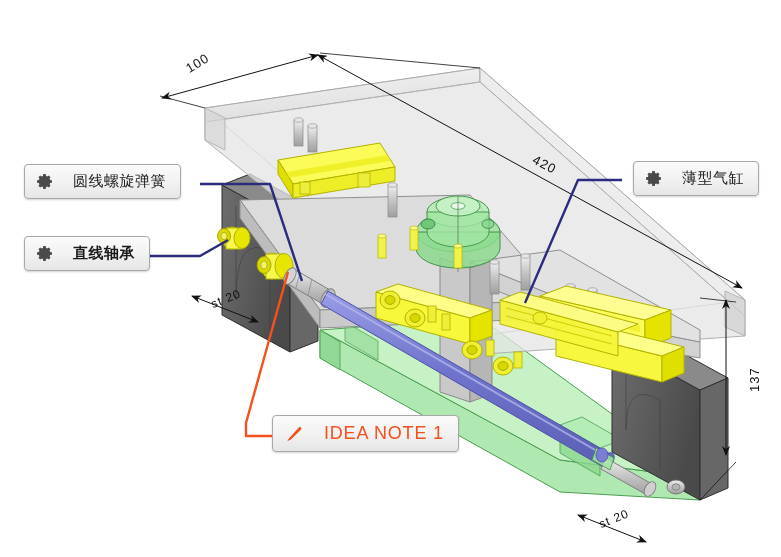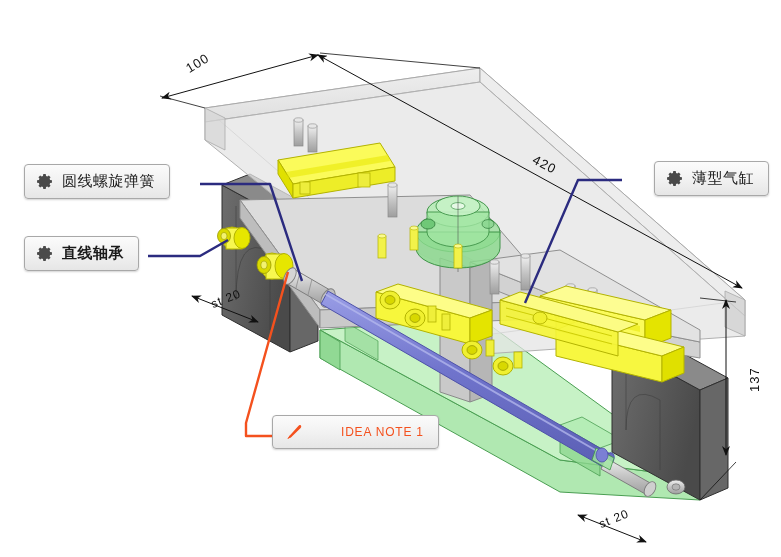--- a/index.html
+++ b/index.html
@@ -20,49 +20,48 @@
   #cad-svg {
     position: absolute;
     left: 0; top: 0;
     width: 781px;
     height: 557px;
   }
   .callout {
     position: absolute;
     display: flex;
     align-items: center;
-    gap: 9px;
+    gap: 20px;
     padding: 7px 14px 7px 11px;
     border: 1px solid #a8a8a8;
     border-radius: 4px;
     background: linear-gradient(to bottom, #fbfbfb 0%, #f2f2f2 50%, #e6e6e6 100%);
     box-shadow: 0 1px 2px rgba(0,0,0,0.18);
     white-space: nowrap;
     box-sizing: border-box;
   }
   .callout-label {
     font-size: 15px;
     color: #1a1a1a;
     letter-spacing: 0.5px;
   }
   .callout-idea .callout-label {
     color: #f4511e;
-    font-size: 12px;
+    font-size: 18px;
     font-weight: 500;
     letter-spacing: 0.8px;
-    margin-left: 28px;
   }
   .icon-gear, .icon-pencil {
     display: inline-block;
     line-height: 0;
     flex: 0 0 auto;
   }
   #callout-spring { left: 24px; top: 164px; }
   #callout-bearing { left: 24px; top: 236px; font-weight: bold; }
-  #callout-cylinder { left: 654px; top: 161px; }
+  #callout-cylinder { left: 633px; top: 161px; }
   #callout-idea { left: 272px; top: 415px; }
 
   .dim-text {
     position: absolute;
     font-size: 13px;
     color: #111111;
     letter-spacing: 1px;
     white-space: nowrap;
     transform-origin: 0 0;
   }

